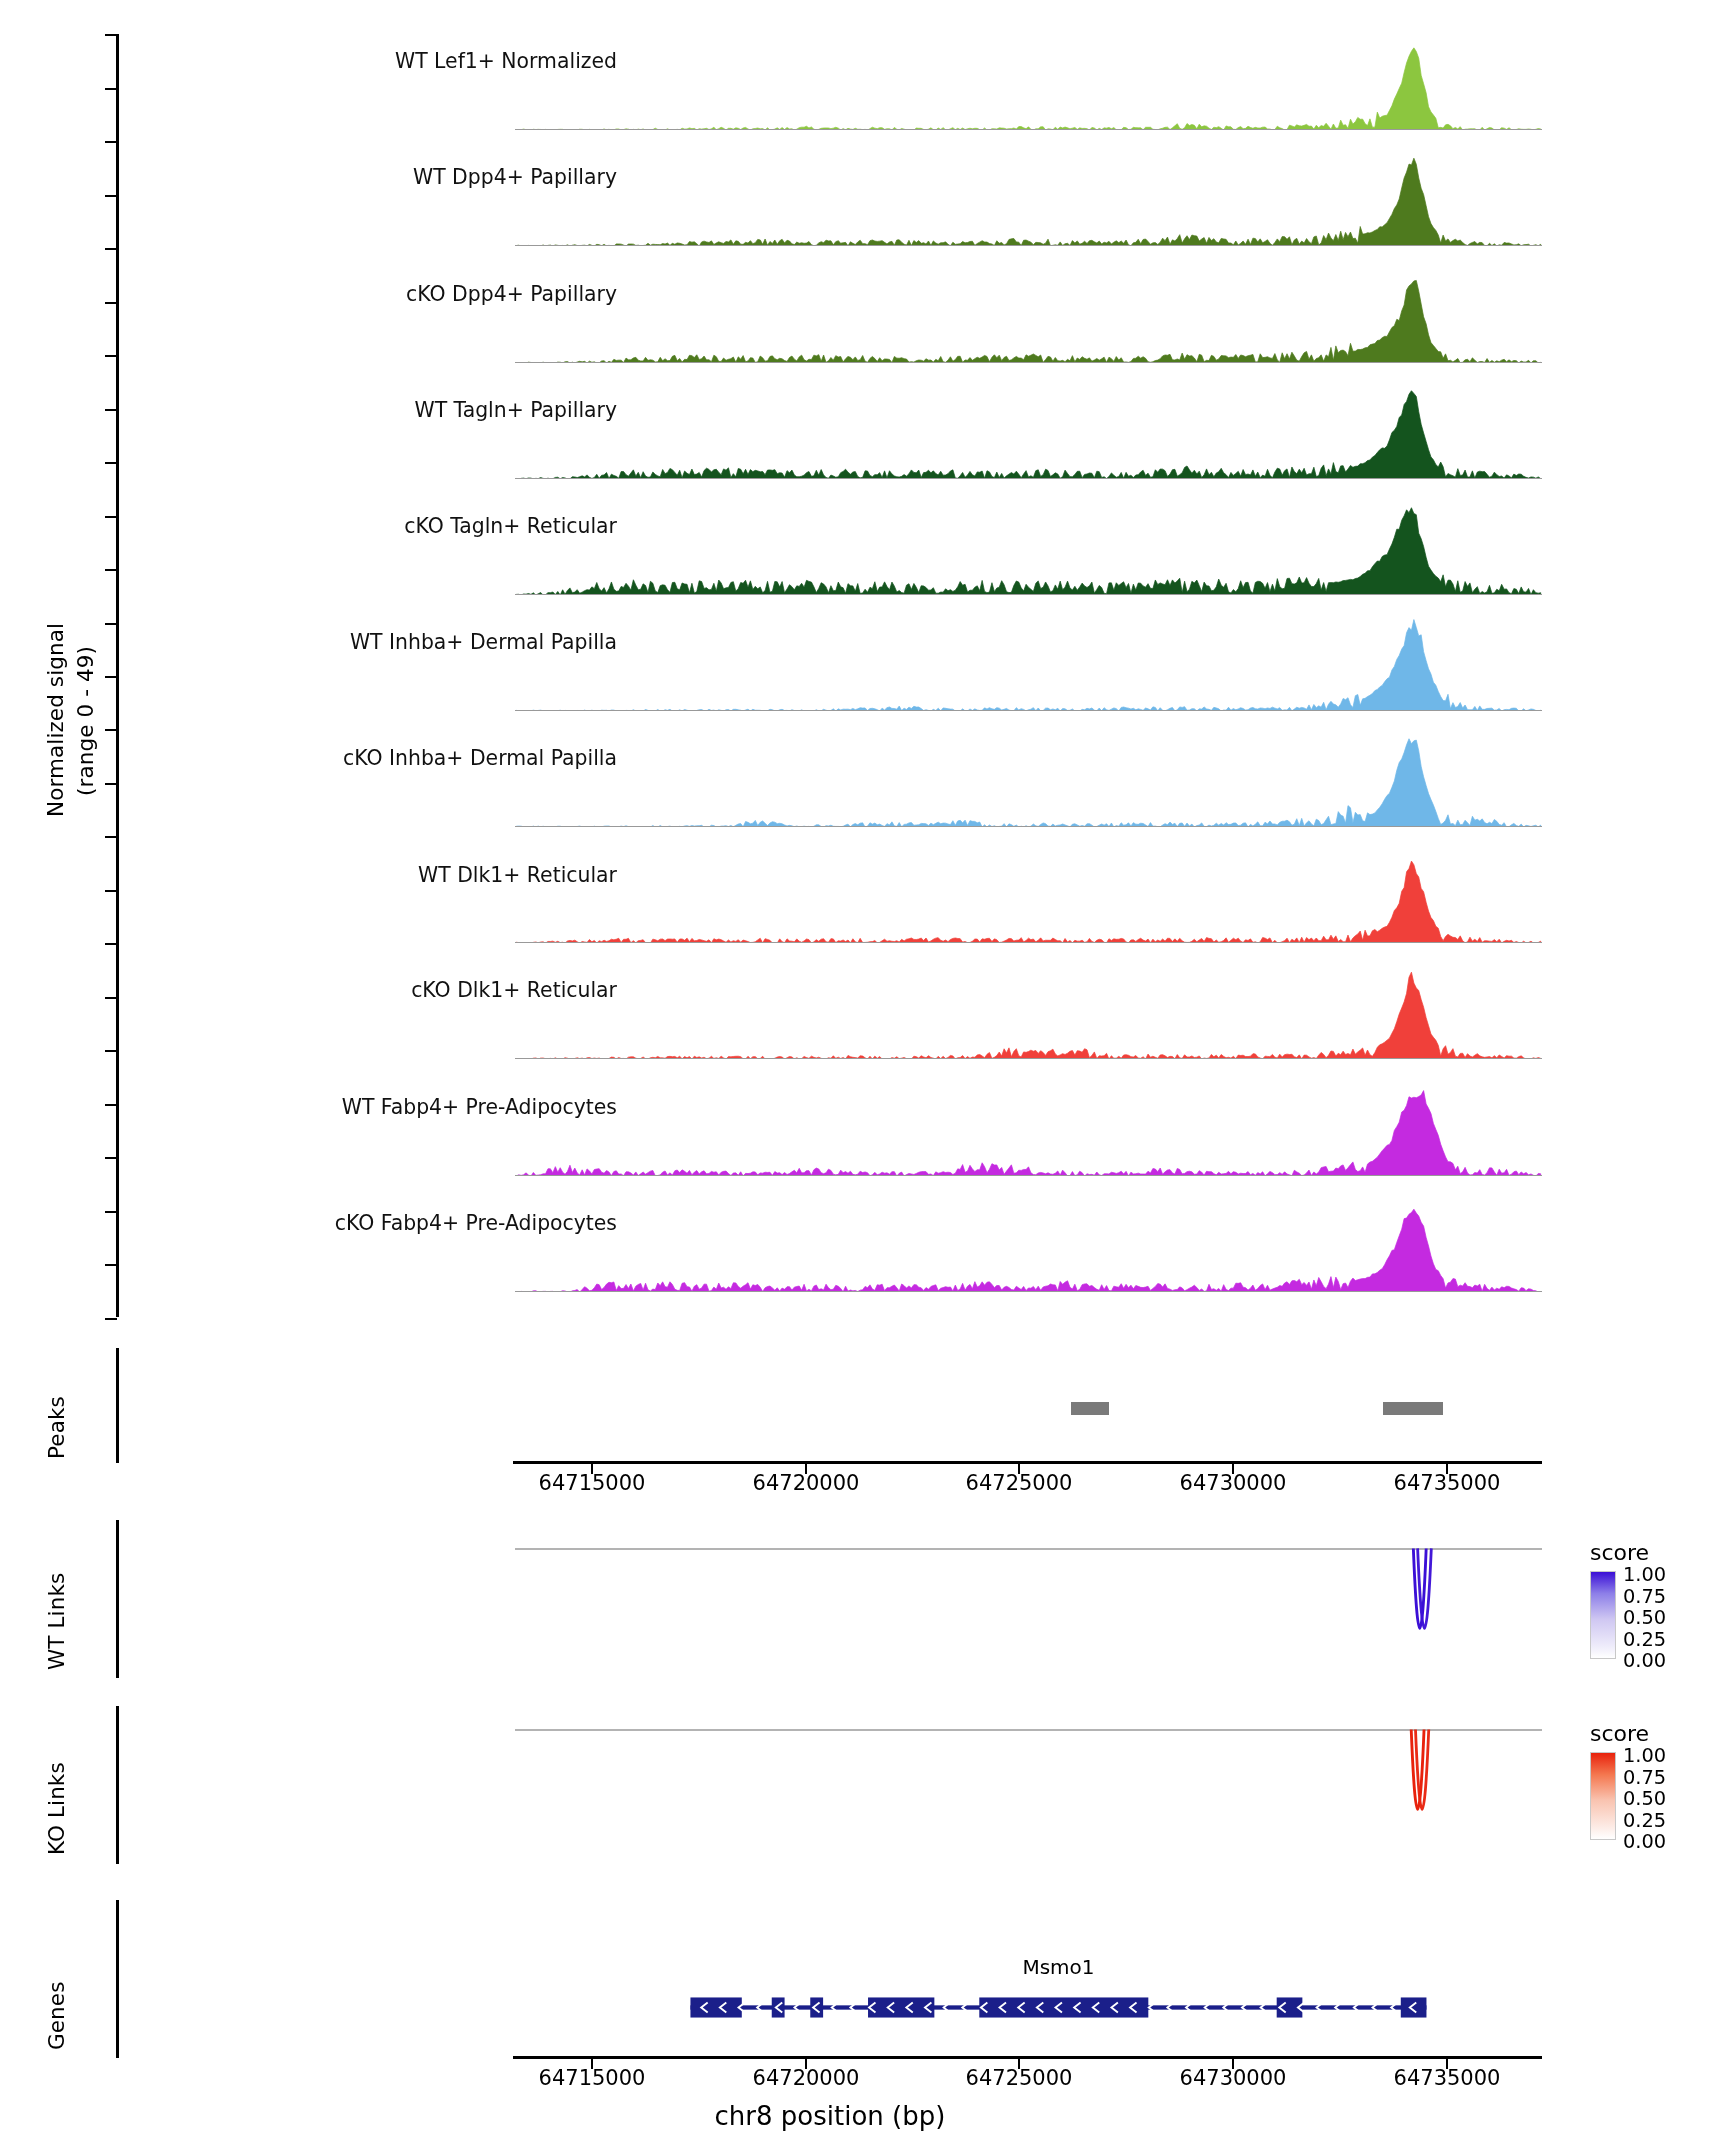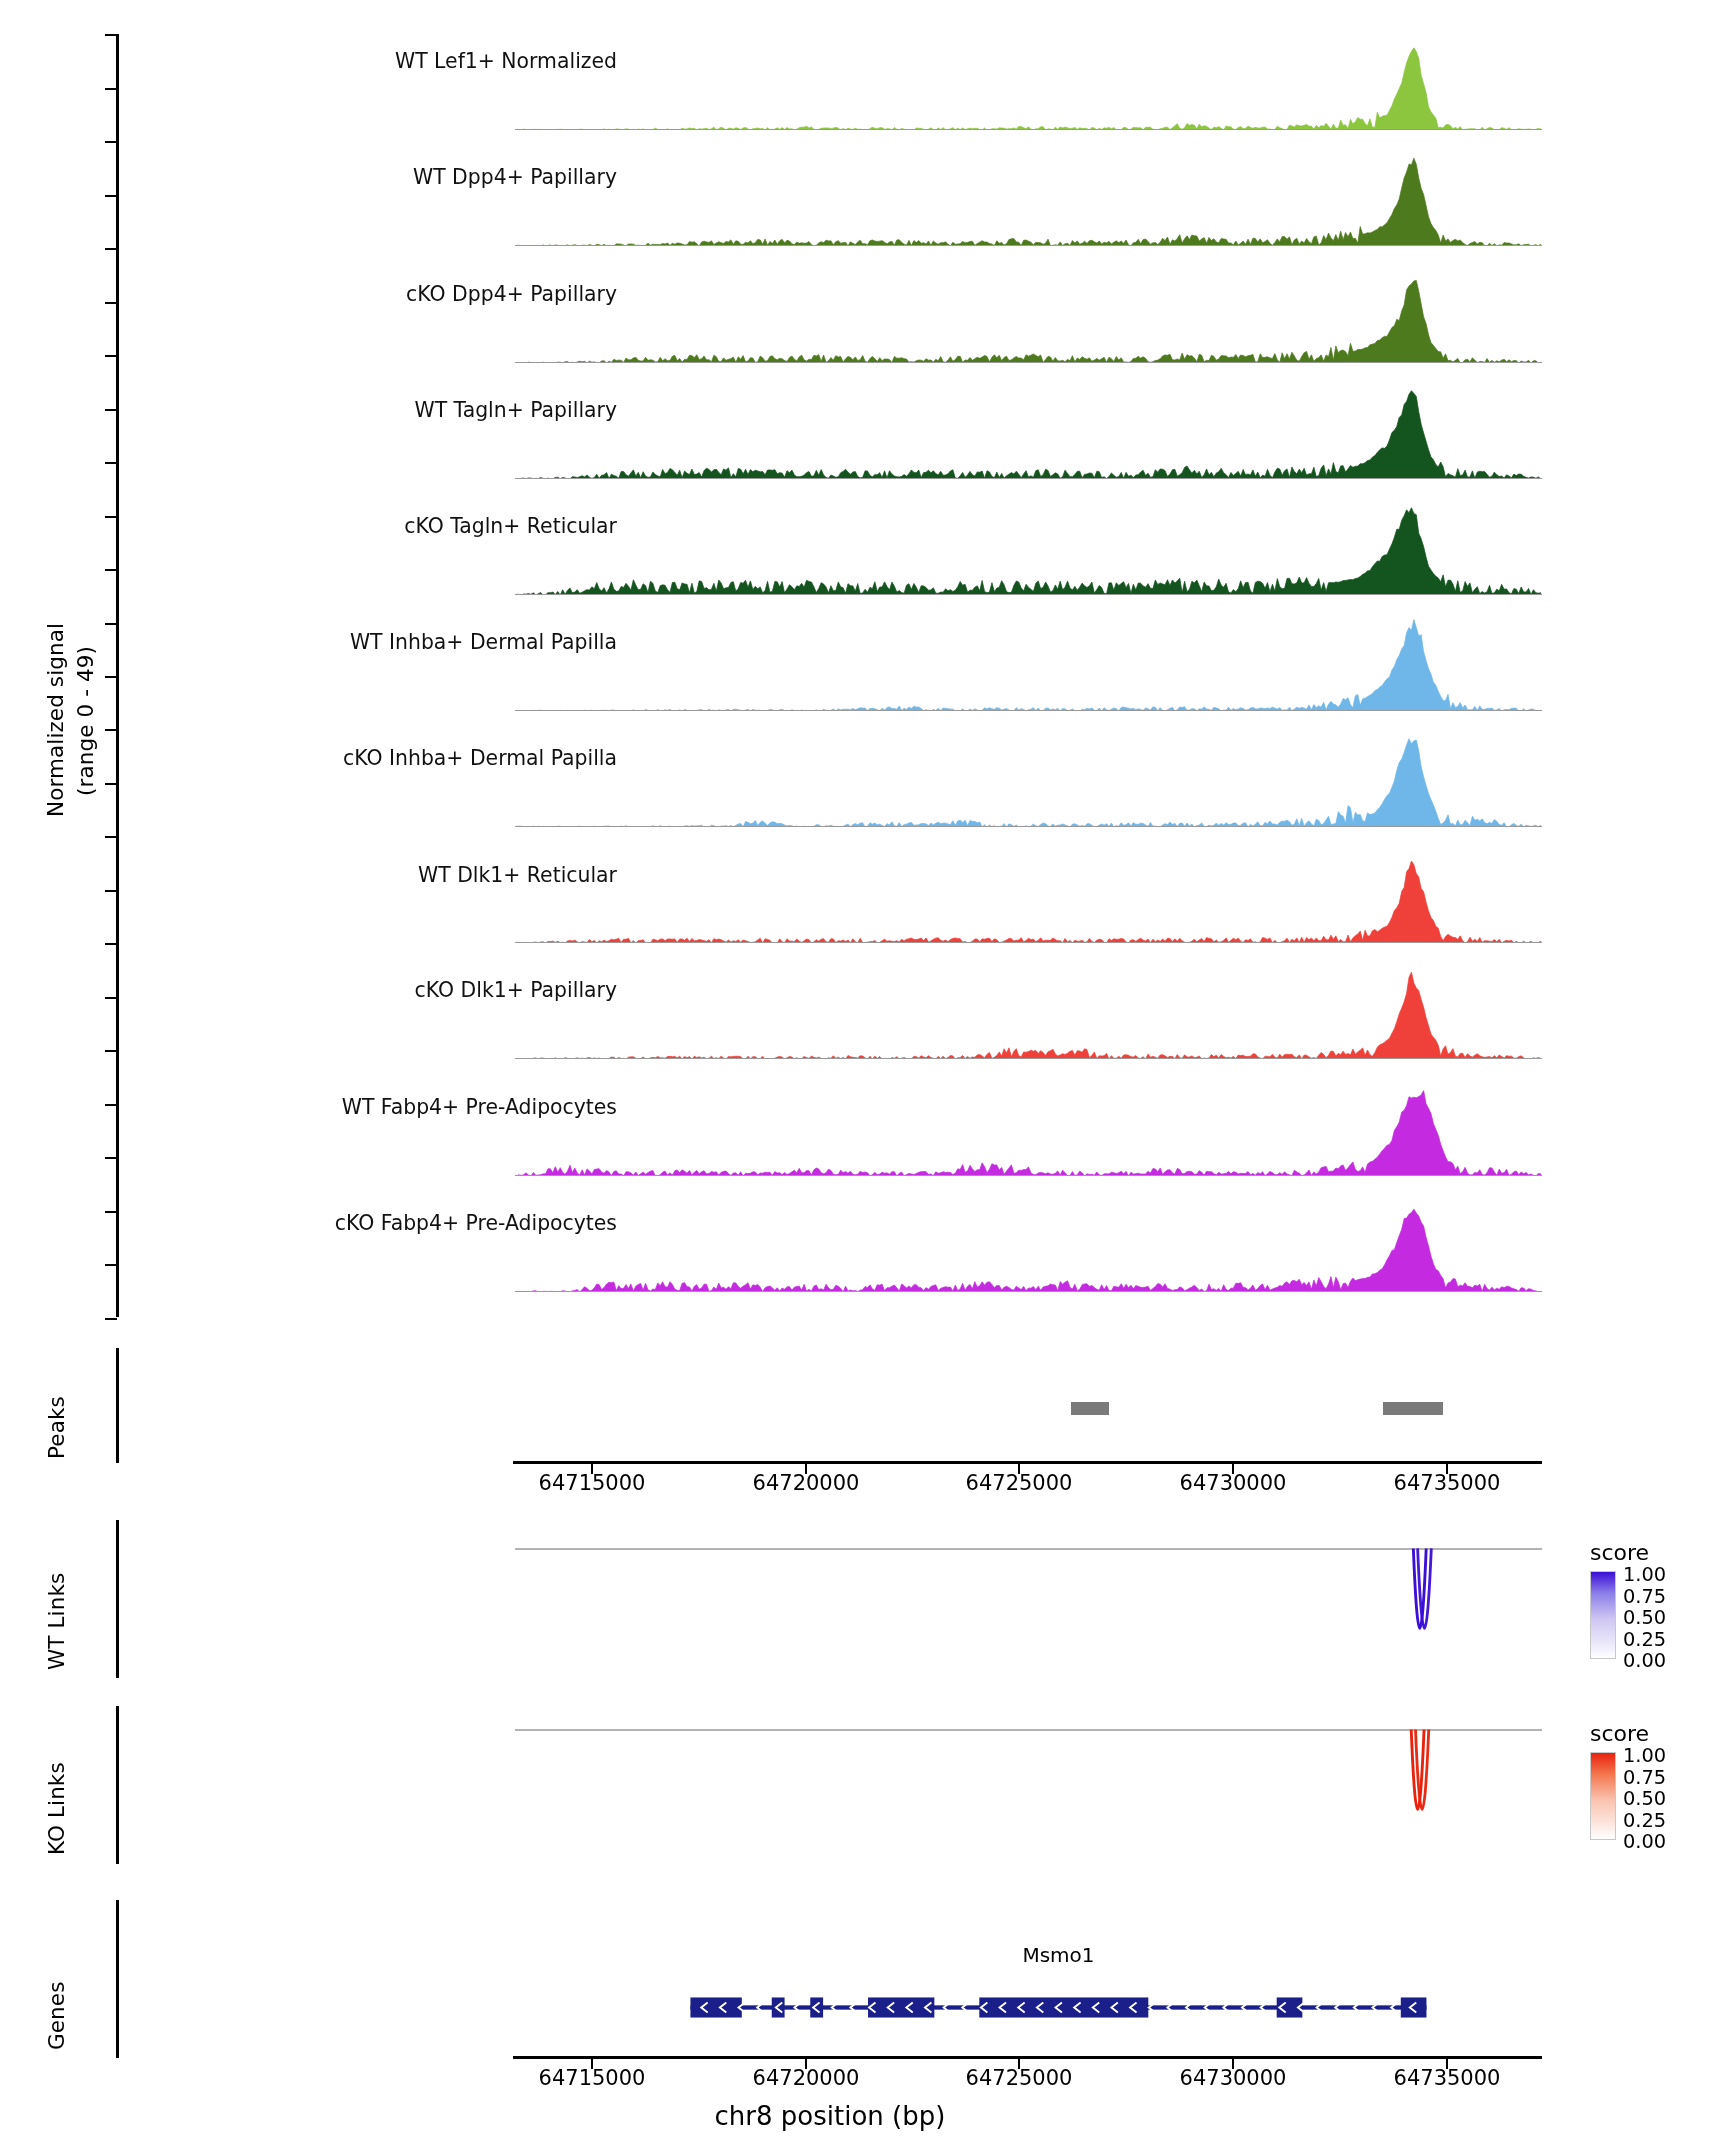--- a/index.html
+++ b/index.html
@@ -108,20 +108,21 @@
     line-height: 1;
   }
   .legend-labels div { height: 21.5px; }
 
   
   .gene-label {
     position: absolute;
     font-size: 20px;
     text-align: center;
     white-space: nowrap;
+    margin-top: 12px;
   }
 
   
   .axis-title {
     position: absolute;
     width: 1660px;
     text-align: center;
     font-size: 26px;
   }
 </style>
@@ -202,21 +203,21 @@
       <div class="track-row" style="top: 850px; height: 93px;">
         <div class="track-name" style="top: 13px;">WT Dlk1+ Reticular</div>
         <div class="track-plot" style="top: 0px; height: 93px;">
           <svg width="1027" height="93" viewBox="0 0 1432 130">
             <path d="M 0 130 L 0.0 128.8 L 3.4 129.6 L 6.8 129.4 L 10.2 129.6 L 13.6 130.0 L 17.0 129.9 L 20.5 130.0 L 23.9 129.1 L 27.3 128.6 L 30.7 129.7 L 34.1 128.6 L 37.5 128.4 L 40.9 130.0 L 44.3 127.8 L 47.7 127.9 L 51.1 127.4 L 54.6 129.0 L 58.0 127.6 L 61.4 129.4 L 64.8 128.9 L 68.2 130.0 L 71.6 127.1 L 75.0 126.4 L 78.4 127.1 L 81.8 126.0 L 85.2 128.3 L 88.6 130.0 L 92.1 128.0 L 95.5 128.5 L 98.9 129.2 L 102.3 125.1 L 105.7 128.3 L 109.1 126.4 L 112.5 130.0 L 115.9 126.8 L 119.3 128.1 L 122.7 126.1 L 126.2 127.8 L 129.6 126.9 L 133.0 124.7 L 136.4 125.6 L 139.8 124.7 L 143.2 123.4 L 146.6 129.2 L 150.0 124.8 L 153.4 124.8 L 156.8 123.5 L 160.2 129.5 L 163.7 126.7 L 167.1 129.7 L 170.5 126.8 L 173.9 126.4 L 177.3 125.4 L 180.7 129.5 L 184.1 129.6 L 187.5 130.0 L 190.9 124.6 L 194.3 125.4 L 197.8 127.0 L 201.2 124.6 L 204.6 124.4 L 208.0 126.7 L 211.4 124.5 L 214.8 124.4 L 218.2 124.7 L 221.6 124.3 L 225.0 128.9 L 228.4 124.4 L 231.8 124.3 L 235.3 126.3 L 238.7 123.2 L 242.1 128.3 L 245.5 123.6 L 248.9 126.9 L 252.3 126.5 L 255.7 125.0 L 259.1 125.7 L 262.5 126.8 L 265.9 127.6 L 269.4 125.5 L 272.8 129.6 L 276.2 124.0 L 279.6 125.6 L 283.0 124.5 L 286.4 125.3 L 289.8 127.2 L 293.2 128.9 L 296.6 125.7 L 300.0 128.6 L 303.4 126.8 L 306.9 127.8 L 310.3 125.4 L 313.7 128.8 L 317.1 125.9 L 320.5 126.8 L 323.9 128.0 L 327.3 129.3 L 330.7 129.1 L 334.1 128.3 L 337.5 125.7 L 341.0 123.4 L 344.4 129.9 L 347.8 124.0 L 351.2 125.0 L 354.6 126.3 L 358.0 129.9 L 361.4 129.6 L 364.8 130.0 L 368.2 124.2 L 371.6 128.1 L 375.0 129.6 L 378.5 124.2 L 381.9 127.2 L 385.3 127.5 L 388.7 128.4 L 392.1 124.3 L 395.5 127.5 L 398.9 129.0 L 402.3 127.1 L 405.7 124.4 L 409.1 125.3 L 412.6 129.9 L 416.0 128.3 L 419.4 125.3 L 422.8 127.6 L 426.2 124.7 L 429.6 124.0 L 433.0 128.4 L 436.4 128.8 L 439.8 123.9 L 443.2 124.3 L 446.6 129.4 L 450.1 126.9 L 453.5 127.3 L 456.9 125.7 L 460.3 128.0 L 463.7 125.8 L 467.1 129.8 L 470.5 124.1 L 473.9 128.3 L 477.3 129.5 L 480.7 123.5 L 484.2 129.3 L 487.6 129.2 L 491.0 128.9 L 494.4 128.1 L 497.8 128.0 L 501.2 126.6 L 504.6 129.8 L 508.0 129.1 L 511.4 126.9 L 514.8 124.7 L 518.2 127.6 L 521.7 126.8 L 525.1 127.6 L 528.5 127.9 L 531.9 126.8 L 535.3 128.6 L 538.7 124.9 L 542.1 127.1 L 545.5 124.7 L 548.9 124.2 L 552.3 123.0 L 555.8 125.0 L 559.2 125.1 L 562.6 124.5 L 566.0 123.1 L 569.4 126.4 L 572.8 123.0 L 576.2 128.5 L 579.6 127.1 L 583.0 124.8 L 586.4 123.2 L 589.8 122.5 L 593.3 126.3 L 596.7 127.5 L 600.1 125.8 L 603.5 128.1 L 606.9 125.1 L 610.3 123.6 L 613.7 123.0 L 617.1 123.7 L 620.5 123.9 L 623.9 128.7 L 627.4 127.9 L 630.8 129.5 L 634.2 129.2 L 637.6 127.5 L 641.0 124.4 L 644.4 124.5 L 647.8 128.6 L 651.2 124.2 L 654.6 124.8 L 658.0 123.7 L 661.4 123.4 L 664.9 127.9 L 668.3 124.2 L 671.7 125.4 L 675.1 129.2 L 678.5 128.8 L 681.9 127.4 L 685.3 125.8 L 688.7 123.6 L 692.1 123.9 L 695.5 127.2 L 699.0 126.1 L 702.4 125.9 L 705.8 122.5 L 709.2 128.4 L 712.6 126.5 L 716.0 123.2 L 719.4 125.4 L 722.8 124.4 L 726.2 128.4 L 729.6 126.2 L 733.0 122.8 L 736.5 127.1 L 739.9 126.1 L 743.3 126.2 L 746.7 126.2 L 750.1 123.1 L 753.5 125.1 L 756.9 127.0 L 760.3 126.7 L 763.7 129.6 L 767.1 123.7 L 770.6 128.5 L 774.0 126.5 L 777.4 129.6 L 780.8 126.2 L 784.2 127.4 L 787.6 127.4 L 791.0 126.1 L 794.4 129.0 L 797.8 128.3 L 801.2 123.6 L 804.6 127.8 L 808.1 129.2 L 811.5 126.3 L 814.9 124.7 L 818.3 125.5 L 821.7 129.0 L 825.1 129.7 L 828.5 124.0 L 831.9 126.4 L 835.3 124.2 L 838.7 124.9 L 842.2 124.7 L 845.6 123.6 L 849.0 124.4 L 852.4 128.5 L 855.8 129.8 L 859.2 125.8 L 862.6 125.5 L 866.0 127.8 L 869.4 125.2 L 872.8 123.4 L 876.2 125.9 L 879.7 127.3 L 883.1 124.5 L 886.5 129.5 L 889.9 124.6 L 893.3 128.3 L 896.7 125.8 L 900.1 127.7 L 903.5 124.4 L 906.9 127.4 L 910.3 123.3 L 913.8 123.6 L 917.2 128.0 L 920.6 124.2 L 924.0 127.5 L 927.4 123.5 L 930.8 126.8 L 934.2 128.9 L 937.6 129.2 L 941.0 129.1 L 944.4 127.7 L 947.8 124.7 L 951.3 128.3 L 954.7 125.8 L 958.1 123.7 L 961.5 127.8 L 964.9 122.4 L 968.3 123.6 L 971.7 124.0 L 975.1 128.7 L 978.5 125.8 L 981.9 128.9 L 985.4 128.2 L 988.8 126.4 L 992.2 122.8 L 995.6 128.9 L 999.0 126.3 L 1002.4 123.3 L 1005.8 125.4 L 1009.2 123.2 L 1012.6 127.5 L 1016.0 129.2 L 1019.4 125.5 L 1022.9 126.5 L 1026.3 124.2 L 1029.7 129.0 L 1033.1 128.3 L 1036.5 129.8 L 1039.9 128.4 L 1043.3 122.3 L 1046.7 123.2 L 1050.1 125.1 L 1053.5 122.9 L 1057.0 129.6 L 1060.4 126.3 L 1063.8 129.8 L 1067.2 129.5 L 1070.6 128.2 L 1074.0 126.7 L 1077.4 123.2 L 1080.8 129.4 L 1084.2 124.7 L 1087.6 127.1 L 1091.0 122.9 L 1094.5 129.2 L 1097.9 121.9 L 1101.3 128.9 L 1104.7 122.4 L 1108.1 125.4 L 1111.5 123.1 L 1114.9 126.8 L 1118.3 123.0 L 1121.7 126.7 L 1125.1 126.8 L 1128.6 120.4 L 1132.0 125.6 L 1135.4 125.5 L 1138.8 119.0 L 1142.2 124.8 L 1145.6 120.0 L 1149.0 128.0 L 1152.4 125.1 L 1155.8 128.1 L 1159.2 128.3 L 1162.6 118.9 L 1166.1 128.4 L 1169.5 123.0 L 1172.9 119.7 L 1176.3 117.5 L 1179.7 113.3 L 1183.1 126.1 L 1186.5 112.1 L 1189.9 120.2 L 1193.3 120.0 L 1196.7 113.0 L 1200.2 111.2 L 1203.6 114.2 L 1207.0 112.1 L 1210.4 109.5 L 1213.8 107.7 L 1217.2 106.7 L 1220.6 101.1 L 1224.0 94.1 L 1227.4 84.6 L 1230.8 80.8 L 1234.2 74.6 L 1237.7 57.8 L 1241.1 52.4 L 1244.5 30.5 L 1247.9 26.0 L 1251.3 15.5 L 1254.7 20.6 L 1258.1 33.0 L 1261.5 37.8 L 1264.9 53.7 L 1268.3 58.3 L 1271.8 73.1 L 1275.2 85.4 L 1278.6 94.4 L 1282.0 98.7 L 1285.4 106.6 L 1288.8 109.3 L 1292.2 120.9 L 1295.6 126.7 L 1299.0 120.9 L 1302.4 117.9 L 1305.8 120.1 L 1309.3 122.1 L 1312.7 122.3 L 1316.1 125.1 L 1319.5 120.0 L 1322.9 126.9 L 1326.3 129.6 L 1329.7 128.4 L 1333.1 121.8 L 1336.5 127.4 L 1339.9 124.7 L 1343.4 127.9 L 1346.8 122.4 L 1350.2 128.9 L 1353.6 126.8 L 1357.0 127.0 L 1360.4 127.4 L 1363.8 127.8 L 1367.2 125.2 L 1370.6 128.2 L 1374.0 124.7 L 1377.4 129.8 L 1380.9 127.7 L 1384.3 126.2 L 1387.7 127.2 L 1391.1 126.3 L 1394.5 129.3 L 1397.9 127.9 L 1401.3 129.3 L 1404.7 130.0 L 1408.1 127.5 L 1411.5 129.7 L 1415.0 129.2 L 1418.4 127.5 L 1421.8 130.0 L 1425.2 129.5 L 1428.6 129.2 L 1432.0 127.4 L 1432 130 Z" fill="#f0403a" stroke="#f0403a" stroke-width="1"></path>
           </svg>
           <div class="baseline"></div>
         </div>
       </div>
       <div class="track-row" style="top: 966px; height: 93px;">
-        <div class="track-name" style="top: 12.2px;">cKO Dlk1+ Papillary</div>
+        <div class="track-name" style="top: 12.2px;">cKO Dlk1+ Reticular</div>
         <div class="track-plot" style="top: 0px; height: 93px;">
           <svg width="1027" height="93" viewBox="0 0 1432 130">
             <path d="M 0 130 L 0.0 130.0 L 3.4 130.0 L 6.8 130.0 L 10.2 129.7 L 13.6 129.2 L 17.0 129.9 L 20.5 130.0 L 23.9 128.8 L 27.3 128.5 L 30.7 130.0 L 34.1 128.7 L 37.5 128.6 L 40.9 129.6 L 44.3 129.6 L 47.7 129.1 L 51.1 130.0 L 54.6 128.3 L 58.0 130.0 L 61.4 130.0 L 64.8 130.0 L 68.2 128.1 L 71.6 128.9 L 75.0 130.0 L 78.4 130.0 L 81.8 129.2 L 85.2 128.3 L 88.6 129.4 L 92.1 128.7 L 95.5 130.0 L 98.9 128.4 L 102.3 127.9 L 105.7 129.4 L 109.1 128.6 L 112.5 129.3 L 115.9 128.6 L 119.3 130.0 L 122.7 130.0 L 126.2 130.0 L 129.6 129.2 L 133.0 127.3 L 136.4 127.7 L 139.8 130.0 L 143.2 127.8 L 146.6 129.3 L 150.0 129.2 L 153.4 130.0 L 156.8 127.4 L 160.2 127.0 L 163.7 127.0 L 167.1 128.8 L 170.5 130.0 L 173.9 129.2 L 177.3 127.2 L 180.7 129.6 L 184.1 130.0 L 187.5 128.3 L 190.9 127.6 L 194.3 128.3 L 197.8 126.4 L 201.2 128.3 L 204.6 128.4 L 208.0 128.9 L 211.4 126.6 L 214.8 126.3 L 218.2 126.8 L 221.6 126.4 L 225.0 128.3 L 228.4 126.2 L 231.8 129.6 L 235.3 126.6 L 238.7 128.3 L 242.1 126.6 L 245.5 130.0 L 248.9 126.1 L 252.3 127.9 L 255.7 127.0 L 259.1 128.6 L 262.5 127.5 L 265.9 129.5 L 269.4 128.8 L 272.8 126.2 L 276.2 129.2 L 279.6 128.2 L 283.0 129.2 L 286.4 126.1 L 289.8 128.5 L 293.2 130.0 L 296.6 126.6 L 300.0 127.0 L 303.4 126.5 L 306.9 126.2 L 310.3 126.1 L 313.7 126.7 L 317.1 129.6 L 320.5 130.0 L 323.9 126.2 L 327.3 129.6 L 330.7 126.8 L 334.1 126.7 L 337.5 129.5 L 341.0 129.2 L 344.4 126.2 L 347.8 130.0 L 351.2 129.7 L 354.6 130.0 L 358.0 130.0 L 361.4 128.9 L 364.8 127.3 L 368.2 126.5 L 371.6 127.3 L 375.0 130.0 L 378.5 128.2 L 381.9 126.5 L 385.3 127.1 L 388.7 130.0 L 392.1 128.1 L 395.5 129.8 L 398.9 129.5 L 402.3 126.5 L 405.7 128.0 L 409.1 129.1 L 412.6 126.0 L 416.0 127.6 L 419.4 128.5 L 422.8 127.4 L 426.2 129.1 L 429.6 129.7 L 433.0 130.0 L 436.4 128.2 L 439.8 128.9 L 443.2 125.6 L 446.6 129.0 L 450.1 127.4 L 453.5 129.3 L 456.9 127.8 L 460.3 130.0 L 463.7 125.0 L 467.1 126.8 L 470.5 127.6 L 473.9 128.0 L 477.3 128.7 L 480.7 125.4 L 484.2 125.9 L 487.6 128.3 L 491.0 130.0 L 494.4 126.1 L 497.8 130.0 L 501.2 126.0 L 504.6 129.1 L 508.0 126.5 L 511.4 130.0 L 514.8 129.8 L 518.2 129.4 L 521.7 130.0 L 525.1 128.0 L 528.5 128.9 L 531.9 126.9 L 535.3 129.5 L 538.7 128.8 L 542.1 127.8 L 545.5 129.5 L 548.9 129.3 L 552.3 130.0 L 555.8 126.1 L 559.2 126.8 L 562.6 128.7 L 566.0 125.4 L 569.4 127.2 L 572.8 128.3 L 576.2 125.3 L 579.6 127.9 L 583.0 128.8 L 586.4 130.0 L 589.8 126.3 L 593.3 129.4 L 596.7 126.3 L 600.1 129.3 L 603.5 127.9 L 606.9 125.0 L 610.3 125.7 L 613.7 130.0 L 617.1 128.1 L 620.5 128.0 L 623.9 125.2 L 627.4 129.4 L 630.8 126.6 L 634.2 129.0 L 637.6 127.2 L 641.0 127.6 L 644.4 124.3 L 647.8 123.7 L 651.2 125.8 L 654.6 128.2 L 658.0 123.5 L 661.4 120.9 L 664.9 129.1 L 668.3 127.6 L 671.7 125.1 L 675.1 120.3 L 678.5 125.9 L 681.9 115.7 L 685.3 121.5 L 688.7 114.4 L 692.1 126.9 L 695.5 119.5 L 699.0 115.6 L 702.4 125.3 L 705.8 127.2 L 709.2 120.1 L 712.6 120.7 L 716.0 119.5 L 719.4 117.6 L 722.8 119.2 L 726.2 118.0 L 729.6 122.3 L 733.0 118.4 L 736.5 121.0 L 739.9 125.0 L 743.3 119.8 L 746.7 118.5 L 750.1 116.2 L 753.5 123.0 L 756.9 125.7 L 760.3 124.3 L 763.7 122.5 L 767.1 123.7 L 770.6 121.9 L 774.0 119.2 L 777.4 118.2 L 780.8 124.5 L 784.2 118.4 L 787.6 118.9 L 791.0 120.5 L 794.4 115.6 L 797.8 117.2 L 801.2 128.2 L 804.6 125.1 L 808.1 120.1 L 811.5 129.2 L 814.9 125.5 L 818.3 125.8 L 821.7 125.4 L 825.1 122.1 L 828.5 129.9 L 831.9 125.5 L 835.3 128.8 L 838.7 128.8 L 842.2 126.3 L 845.6 128.8 L 849.0 124.4 L 852.4 124.0 L 855.8 124.8 L 859.2 126.7 L 862.6 127.2 L 866.0 125.1 L 869.4 128.6 L 872.8 129.0 L 876.2 126.8 L 879.7 130.0 L 883.1 123.1 L 886.5 127.6 L 889.9 126.1 L 893.3 127.6 L 896.7 129.0 L 900.1 124.3 L 903.5 123.9 L 906.9 125.6 L 910.3 127.9 L 913.8 126.3 L 917.2 126.5 L 920.6 129.6 L 924.0 123.8 L 927.4 128.3 L 930.8 129.1 L 934.2 124.2 L 937.6 127.2 L 941.0 127.2 L 944.4 125.7 L 947.8 127.9 L 951.3 127.5 L 954.7 125.7 L 958.1 130.0 L 961.5 128.6 L 964.9 129.2 L 968.3 128.5 L 971.7 123.6 L 975.1 127.0 L 978.5 124.6 L 981.9 128.5 L 985.4 123.7 L 988.8 126.4 L 992.2 128.2 L 995.6 127.5 L 999.0 128.7 L 1002.4 126.3 L 1005.8 129.2 L 1009.2 124.5 L 1012.6 125.1 L 1016.0 124.7 L 1019.4 126.5 L 1022.9 126.6 L 1026.3 126.1 L 1029.7 122.6 L 1033.1 122.9 L 1036.5 127.1 L 1039.9 128.6 L 1043.3 129.7 L 1046.7 126.0 L 1050.1 126.4 L 1053.5 126.8 L 1057.0 123.6 L 1060.4 127.5 L 1063.8 128.5 L 1067.2 123.3 L 1070.6 127.2 L 1074.0 124.0 L 1077.4 123.2 L 1080.8 123.7 L 1084.2 123.5 L 1087.6 126.8 L 1091.0 128.0 L 1094.5 124.2 L 1097.9 129.7 L 1101.3 124.5 L 1104.7 124.7 L 1108.1 127.1 L 1111.5 128.8 L 1114.9 128.0 L 1118.3 129.2 L 1121.7 124.6 L 1125.1 120.8 L 1128.6 123.7 L 1132.0 128.1 L 1135.4 124.9 L 1138.8 118.8 L 1142.2 119.4 L 1145.6 125.9 L 1149.0 122.0 L 1152.4 124.1 L 1155.8 119.0 L 1159.2 123.7 L 1162.6 122.3 L 1166.1 124.1 L 1169.5 116.1 L 1172.9 123.2 L 1176.3 120.1 L 1179.7 117.6 L 1183.1 114.6 L 1186.5 124.8 L 1189.9 117.5 L 1193.3 124.0 L 1196.7 126.3 L 1200.2 121.0 L 1203.6 113.7 L 1207.0 110.1 L 1210.4 108.8 L 1213.8 106.5 L 1217.2 103.7 L 1220.6 100.9 L 1224.0 94.1 L 1227.4 87.7 L 1230.8 77.8 L 1234.2 67.1 L 1237.7 58.7 L 1241.1 50.1 L 1244.5 38.2 L 1247.9 15.8 L 1251.3 8.6 L 1254.7 23.9 L 1258.1 30.7 L 1261.5 34.4 L 1264.9 46.9 L 1268.3 57.5 L 1271.8 72.2 L 1275.2 83.4 L 1278.6 95.1 L 1282.0 99.7 L 1285.4 103.9 L 1288.8 110.9 L 1292.2 125.9 L 1295.6 115.8 L 1299.0 111.4 L 1302.4 123.3 L 1305.8 120.8 L 1309.3 115.5 L 1312.7 126.0 L 1316.1 127.2 L 1319.5 122.2 L 1322.9 121.9 L 1326.3 127.8 L 1329.7 122.5 L 1333.1 125.9 L 1336.5 127.2 L 1339.9 124.7 L 1343.4 122.5 L 1346.8 125.6 L 1350.2 126.9 L 1353.6 127.7 L 1357.0 127.1 L 1360.4 126.6 L 1363.8 128.3 L 1367.2 125.3 L 1370.6 128.3 L 1374.0 124.3 L 1377.4 126.5 L 1380.9 128.5 L 1384.3 125.3 L 1387.7 126.1 L 1391.1 126.0 L 1394.5 128.7 L 1397.9 128.8 L 1401.3 126.7 L 1404.7 125.6 L 1408.1 128.4 L 1411.5 130.0 L 1415.0 130.0 L 1418.4 129.8 L 1421.8 128.3 L 1425.2 129.2 L 1428.6 128.0 L 1432.0 129.1 L 1432 130 Z" fill="#f0403a" stroke="#f0403a" stroke-width="1"></path>
           </svg>
           <div class="baseline"></div>
         </div>
       </div>
       <div class="track-row" style="top: 1083px; height: 93px;">
         <div class="track-name" style="top: 12.2px;">WT Fabp4+ Pre-Adipocytes</div>
         <div class="track-plot" style="top: 0px; height: 93px;">

